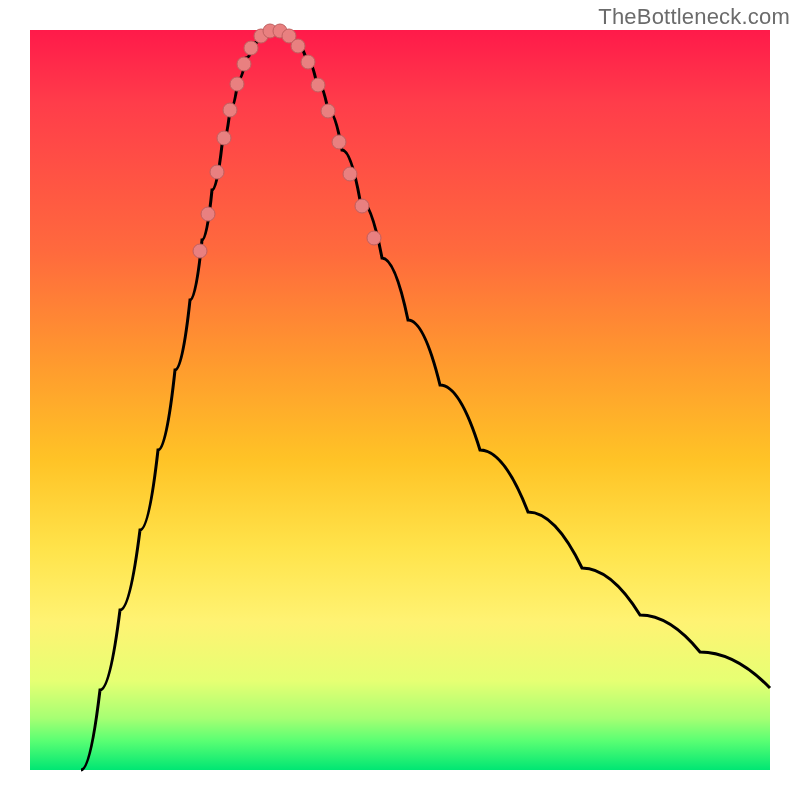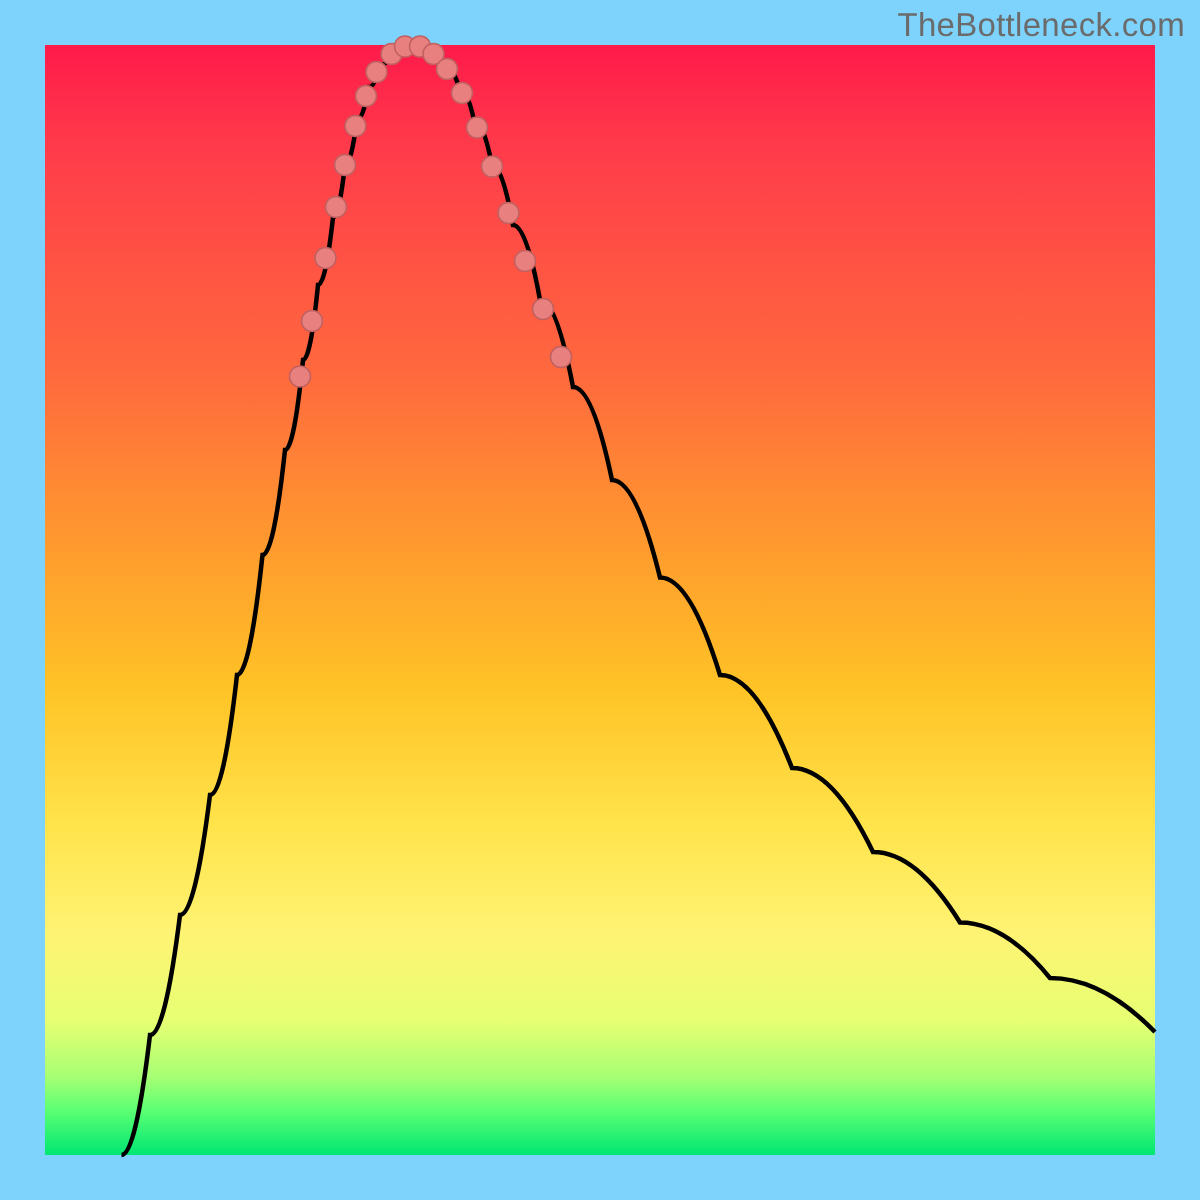--- a/index.html
+++ b/index.html
@@ -8,21 +8,21 @@
     width: 800px;
     height: 800px;
     overflow: hidden;
     background: #000;
     font-family: Arial, Helvetica, sans-serif;
   }
   .frame {
     position: absolute;
     left: 0; top: 0;
     width: 800px; height: 800px;
-    background: #7dd3fc;
+    background: #ffffff;
   }
   .plot {
     position: absolute;
     left: 30px;
     top: 30px;
     width: 740px;
     height: 740px;
     
     background: linear-gradient(
       to bottom,

